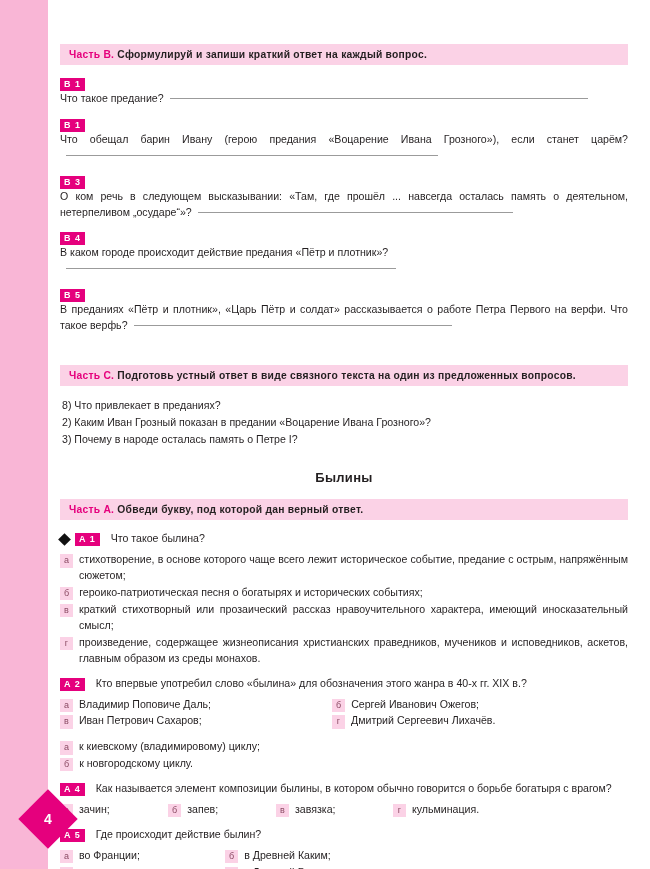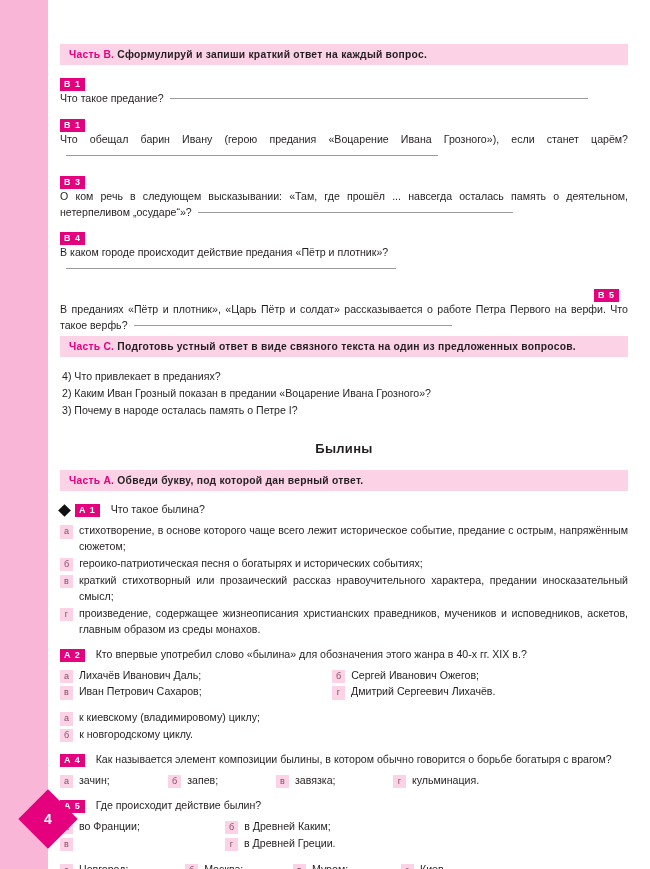--- a/index.html
+++ b/index.html
@@ -164,34 +164,34 @@
     </div>
   </div>
 
   <div class="q-row">
     <span class="badge-b">B 4</span>
     <div class="q-body nojust">
       <span>В каком городе происходит действие предания «Пётр и плотник»?</span><span class="rule rule-full"></span>
     </div>
   </div>
 
-  <div class="q-row" style="margin-bottom:2px;align-items:flex-end;">
+  <div class="q-row" style="margin-bottom:31px;">
     <span class="badge-b">B 5</span>
     <div class="q-body">
       <span>В преданиях «Пётр и плотник», «Царь Пётр и солдат» рассказывается о работе Петра Первого на верфи. Что такое верфь?</span><span class="rule rule-b5"></span>
     </div>
   </div>
 
   <div class="part-header">
     <span class="part-label">Часть С.</span>
     <span class="part-text">Подготовь устный ответ в виде связного текста на один из предложенных вопросов.</span>
   </div>
 
   <div class="c-list">
-    <div>4) Что привлекает в преданиях?</div>
+    <div>8) Что привлекает в преданиях?</div>
     <div>2) Каким Иван Грозный показан в предании «Воцарение Ивана Грозного»?</div>
     <div>3) Почему в народе осталась память о Петре I?</div>
   </div>
 
   <div class="section-title">Былины</div>
 
   <div class="part-header">
     <span class="part-label">Часть A.</span>
     <span class="part-text">Обведи букву, под которой дан верный ответ.</span>
   </div>
@@ -205,38 +205,38 @@
     <div class="opt-line">
       <span class="opt-letter">а</span>
       <span class="opt-text">стихотворение, в основе которого чаще всего лежит историческое событие, предание с острым, напряжённым сюжетом;</span>
     </div>
     <div class="opt-line">
       <span class="opt-letter">б</span>
       <span class="opt-text nojust">героико-патриотическая песня о богатырях и исторических событиях;</span>
     </div>
     <div class="opt-line">
       <span class="opt-letter">в</span>
-      <span class="opt-text">краткий стихотворный или прозаический рассказ нравоучительного характера, предании иносказательный смысл;</span>
+      <span class="opt-text">краткий стихотворный или прозаический рассказ нравоучительного характера, имеющий иносказательный смысл;</span>
     </div>
     <div class="opt-line">
       <span class="opt-letter">г</span>
       <span class="opt-text">произведение, содержащее жизнеописания христианских праведников, мучеников и исповедников, аскетов, главным образом из среды монахов.</span>
     </div>
   </div>
 
   <div class="a-q-row">
     <span class="badge-a">A 2</span>
     <span class="a-q-text nojust">Кто впервые употребил слово «былина» для обозначения этого жанра в 40-х гг. XIX в.?</span>
   </div>
   <div class="opt-block">
     <div class="opt-cols">
       <div class="opt-col c1">
         <div class="opt-line">
           <span class="opt-letter">а</span>
-          <span class="opt-text nojust">Лихачёв Иванович Даль;</span>
+          <span class="opt-text nojust">Владимир Поповиче Даль;</span>
         </div>
         <div class="opt-line">
           <span class="opt-letter">в</span>
           <span class="opt-text nojust">Иван Петрович Сахаров;</span>
         </div>
       </div>
       <div class="opt-col c2">
         <div class="opt-line">
           <span class="opt-letter">б</span>
           <span class="opt-text nojust">Сергей Иванович Ожегов;</span>

